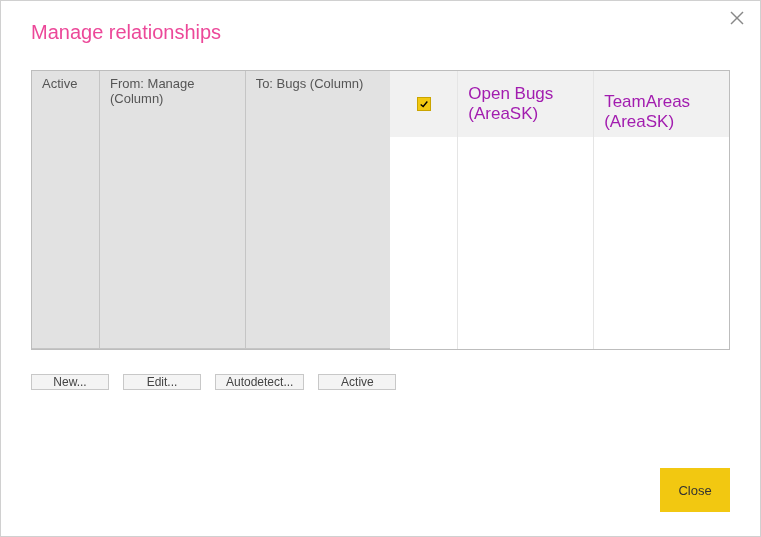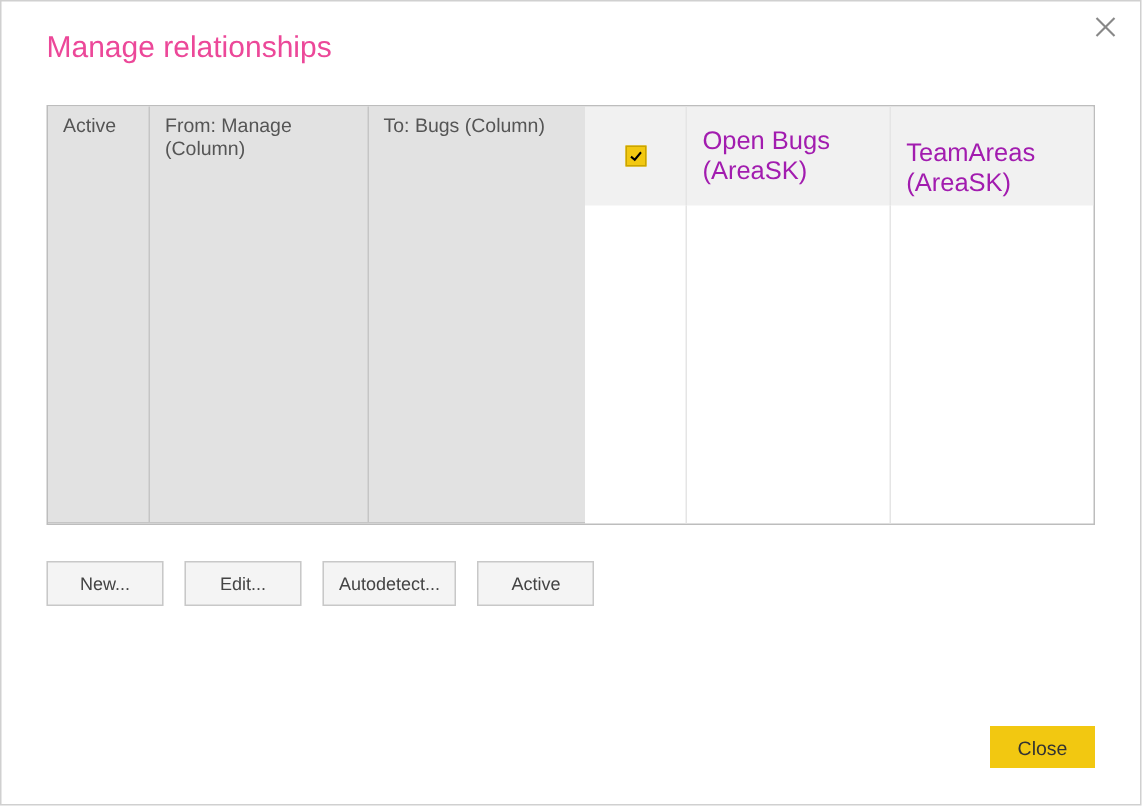--- a/index.html
+++ b/index.html
@@ -95,40 +95,40 @@
     cursor: pointer;
   }
   .checkbox svg { width: 10px; height: 10px; display:block; }
   .button-row {
     margin: 24px 30px 0 30px;
     display: flex;
     gap: 14px;
   }
   .btn {
     min-width: 78px;
-    height: 30px;
+    height: 16px;
     padding: 0 10px;
     border: 1px solid #c8c8c8;
     background: #f4f4f4;
     color: #444;
     font-size: 12px;
     cursor: pointer;
     display: inline-flex;
     align-items: center;
     justify-content: center;
     font-family: inherit;
   }
   .close-row {
     position: absolute;
     right: 30px;
     bottom: 24px;
   }
   .btn-primary {
     min-width: 70px;
-    height: 28px;
+    height: 44px;
     padding: 0 14px;
     border: 1px solid #f2c811;
     background: #f2c811;
     color: #333;
     font-size: 13px;
     cursor: pointer;
     font-family: inherit;
   }
 </style>
 </head>

